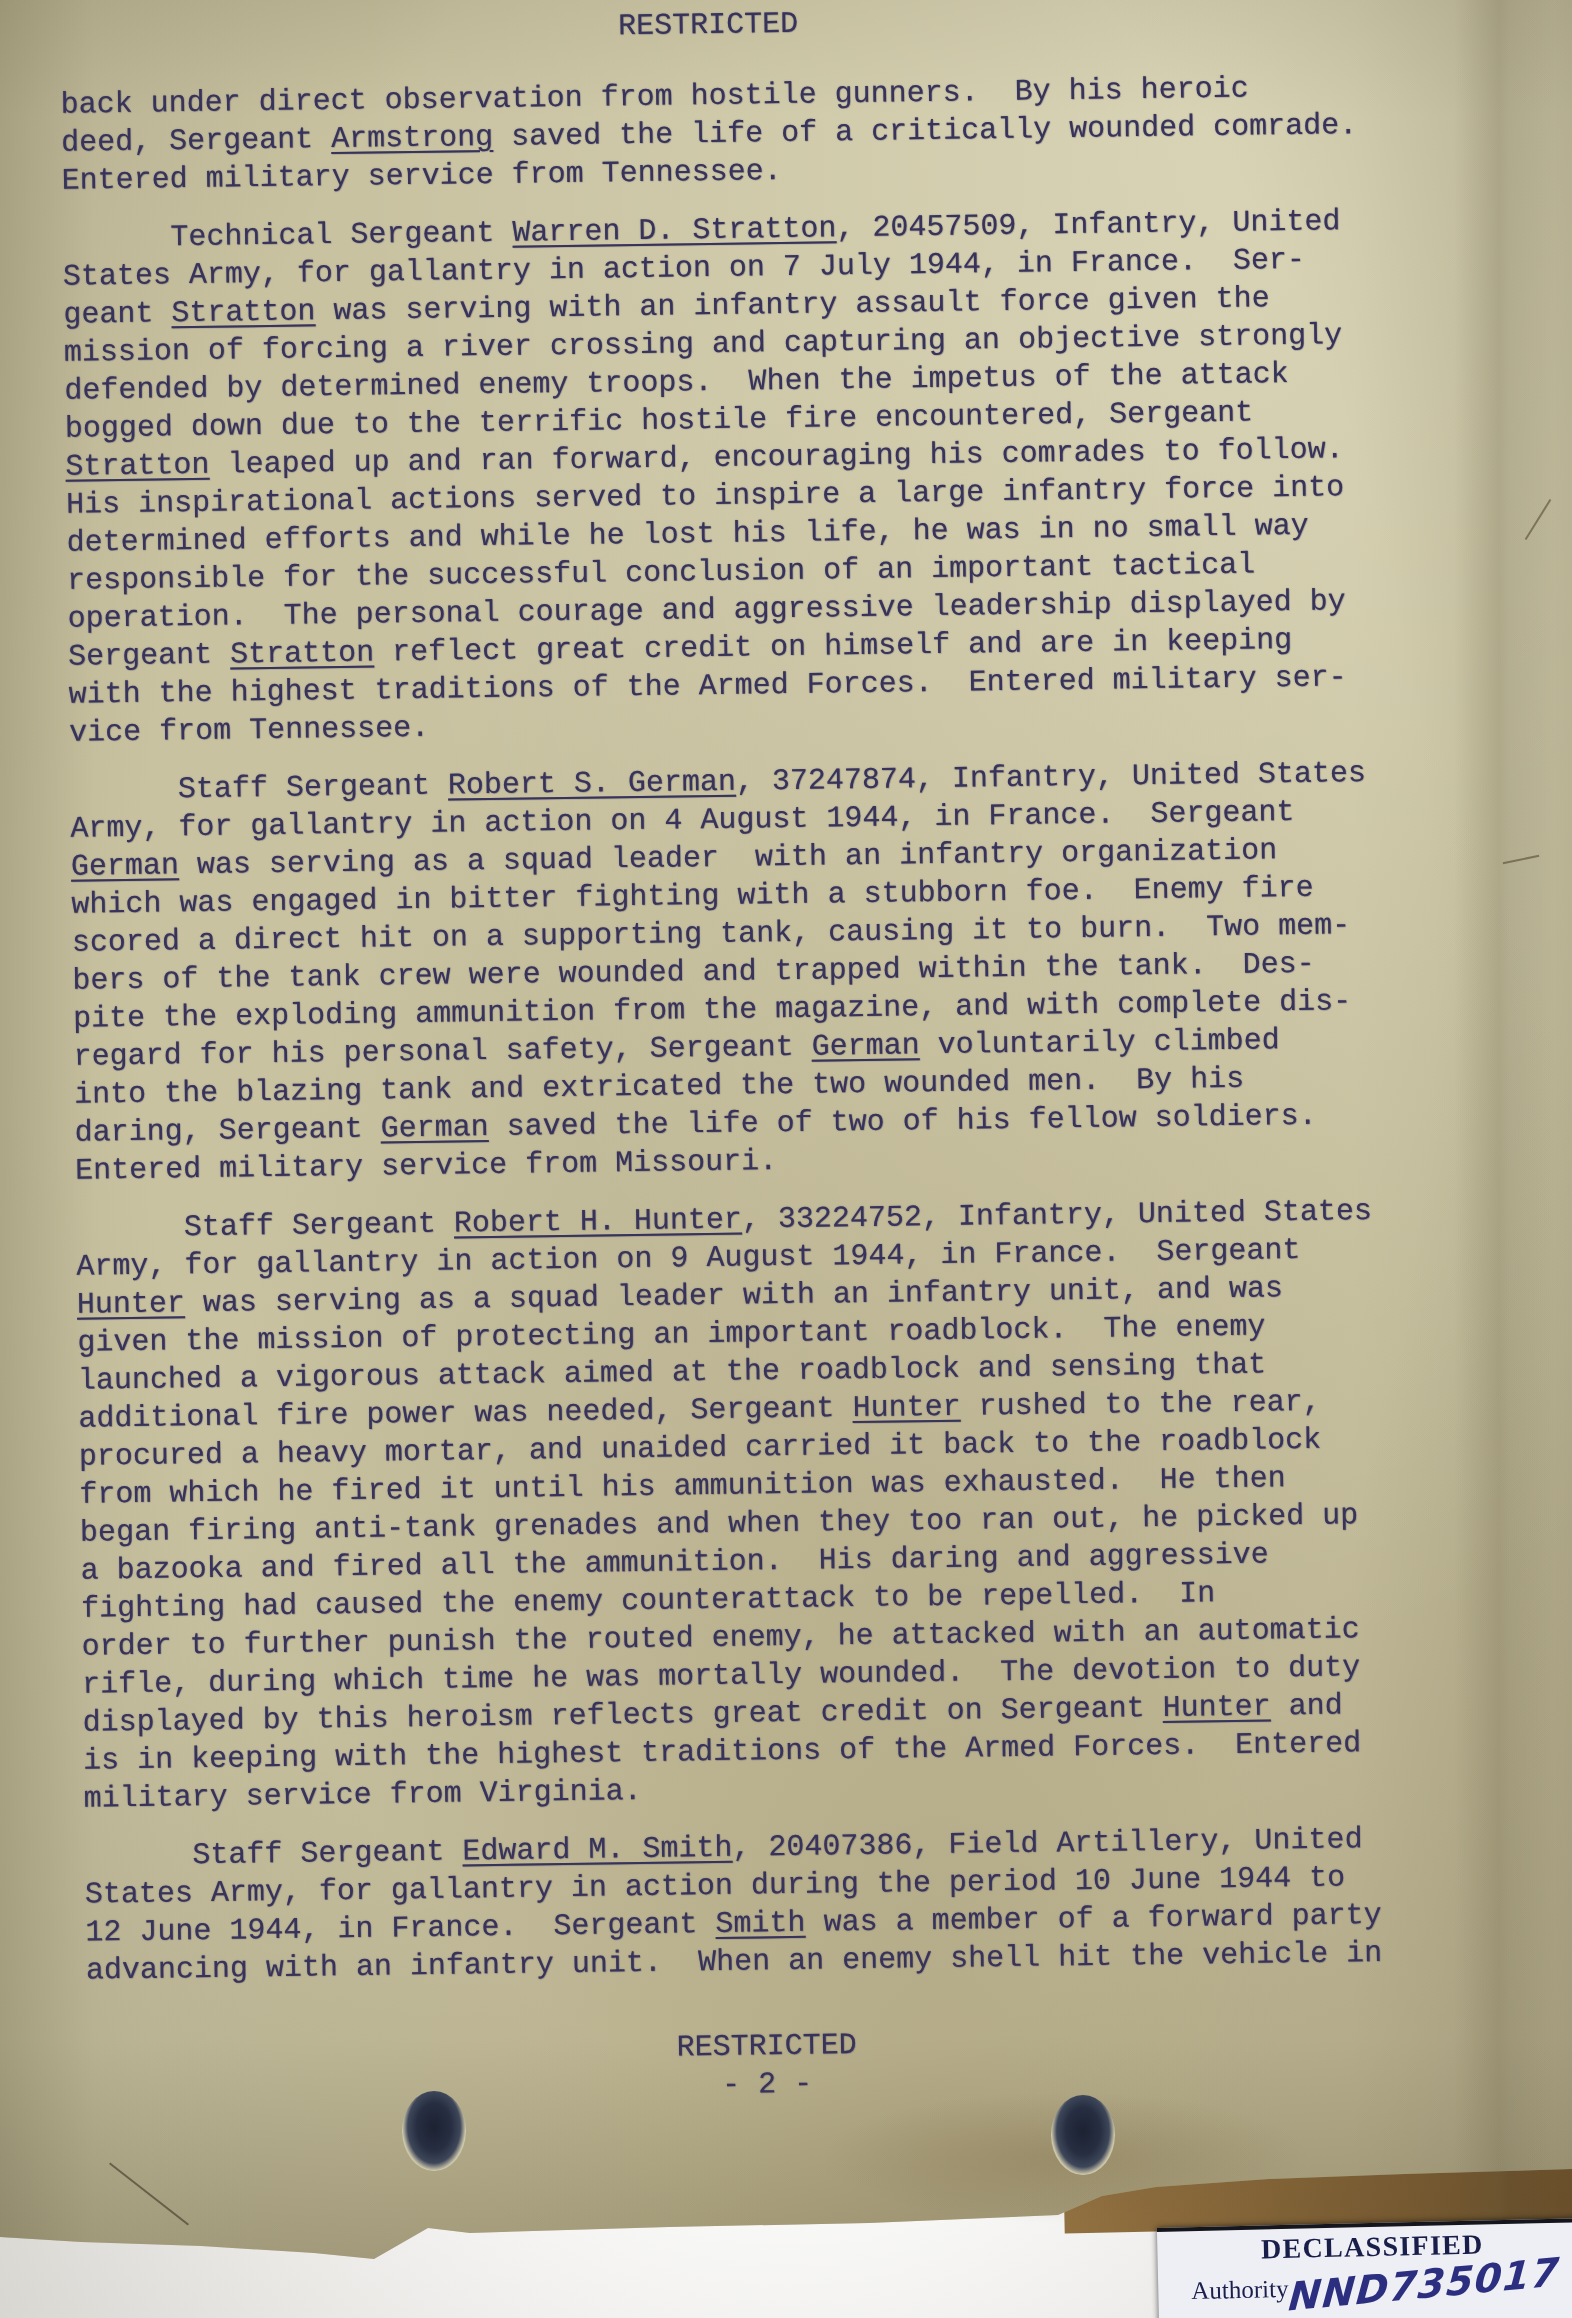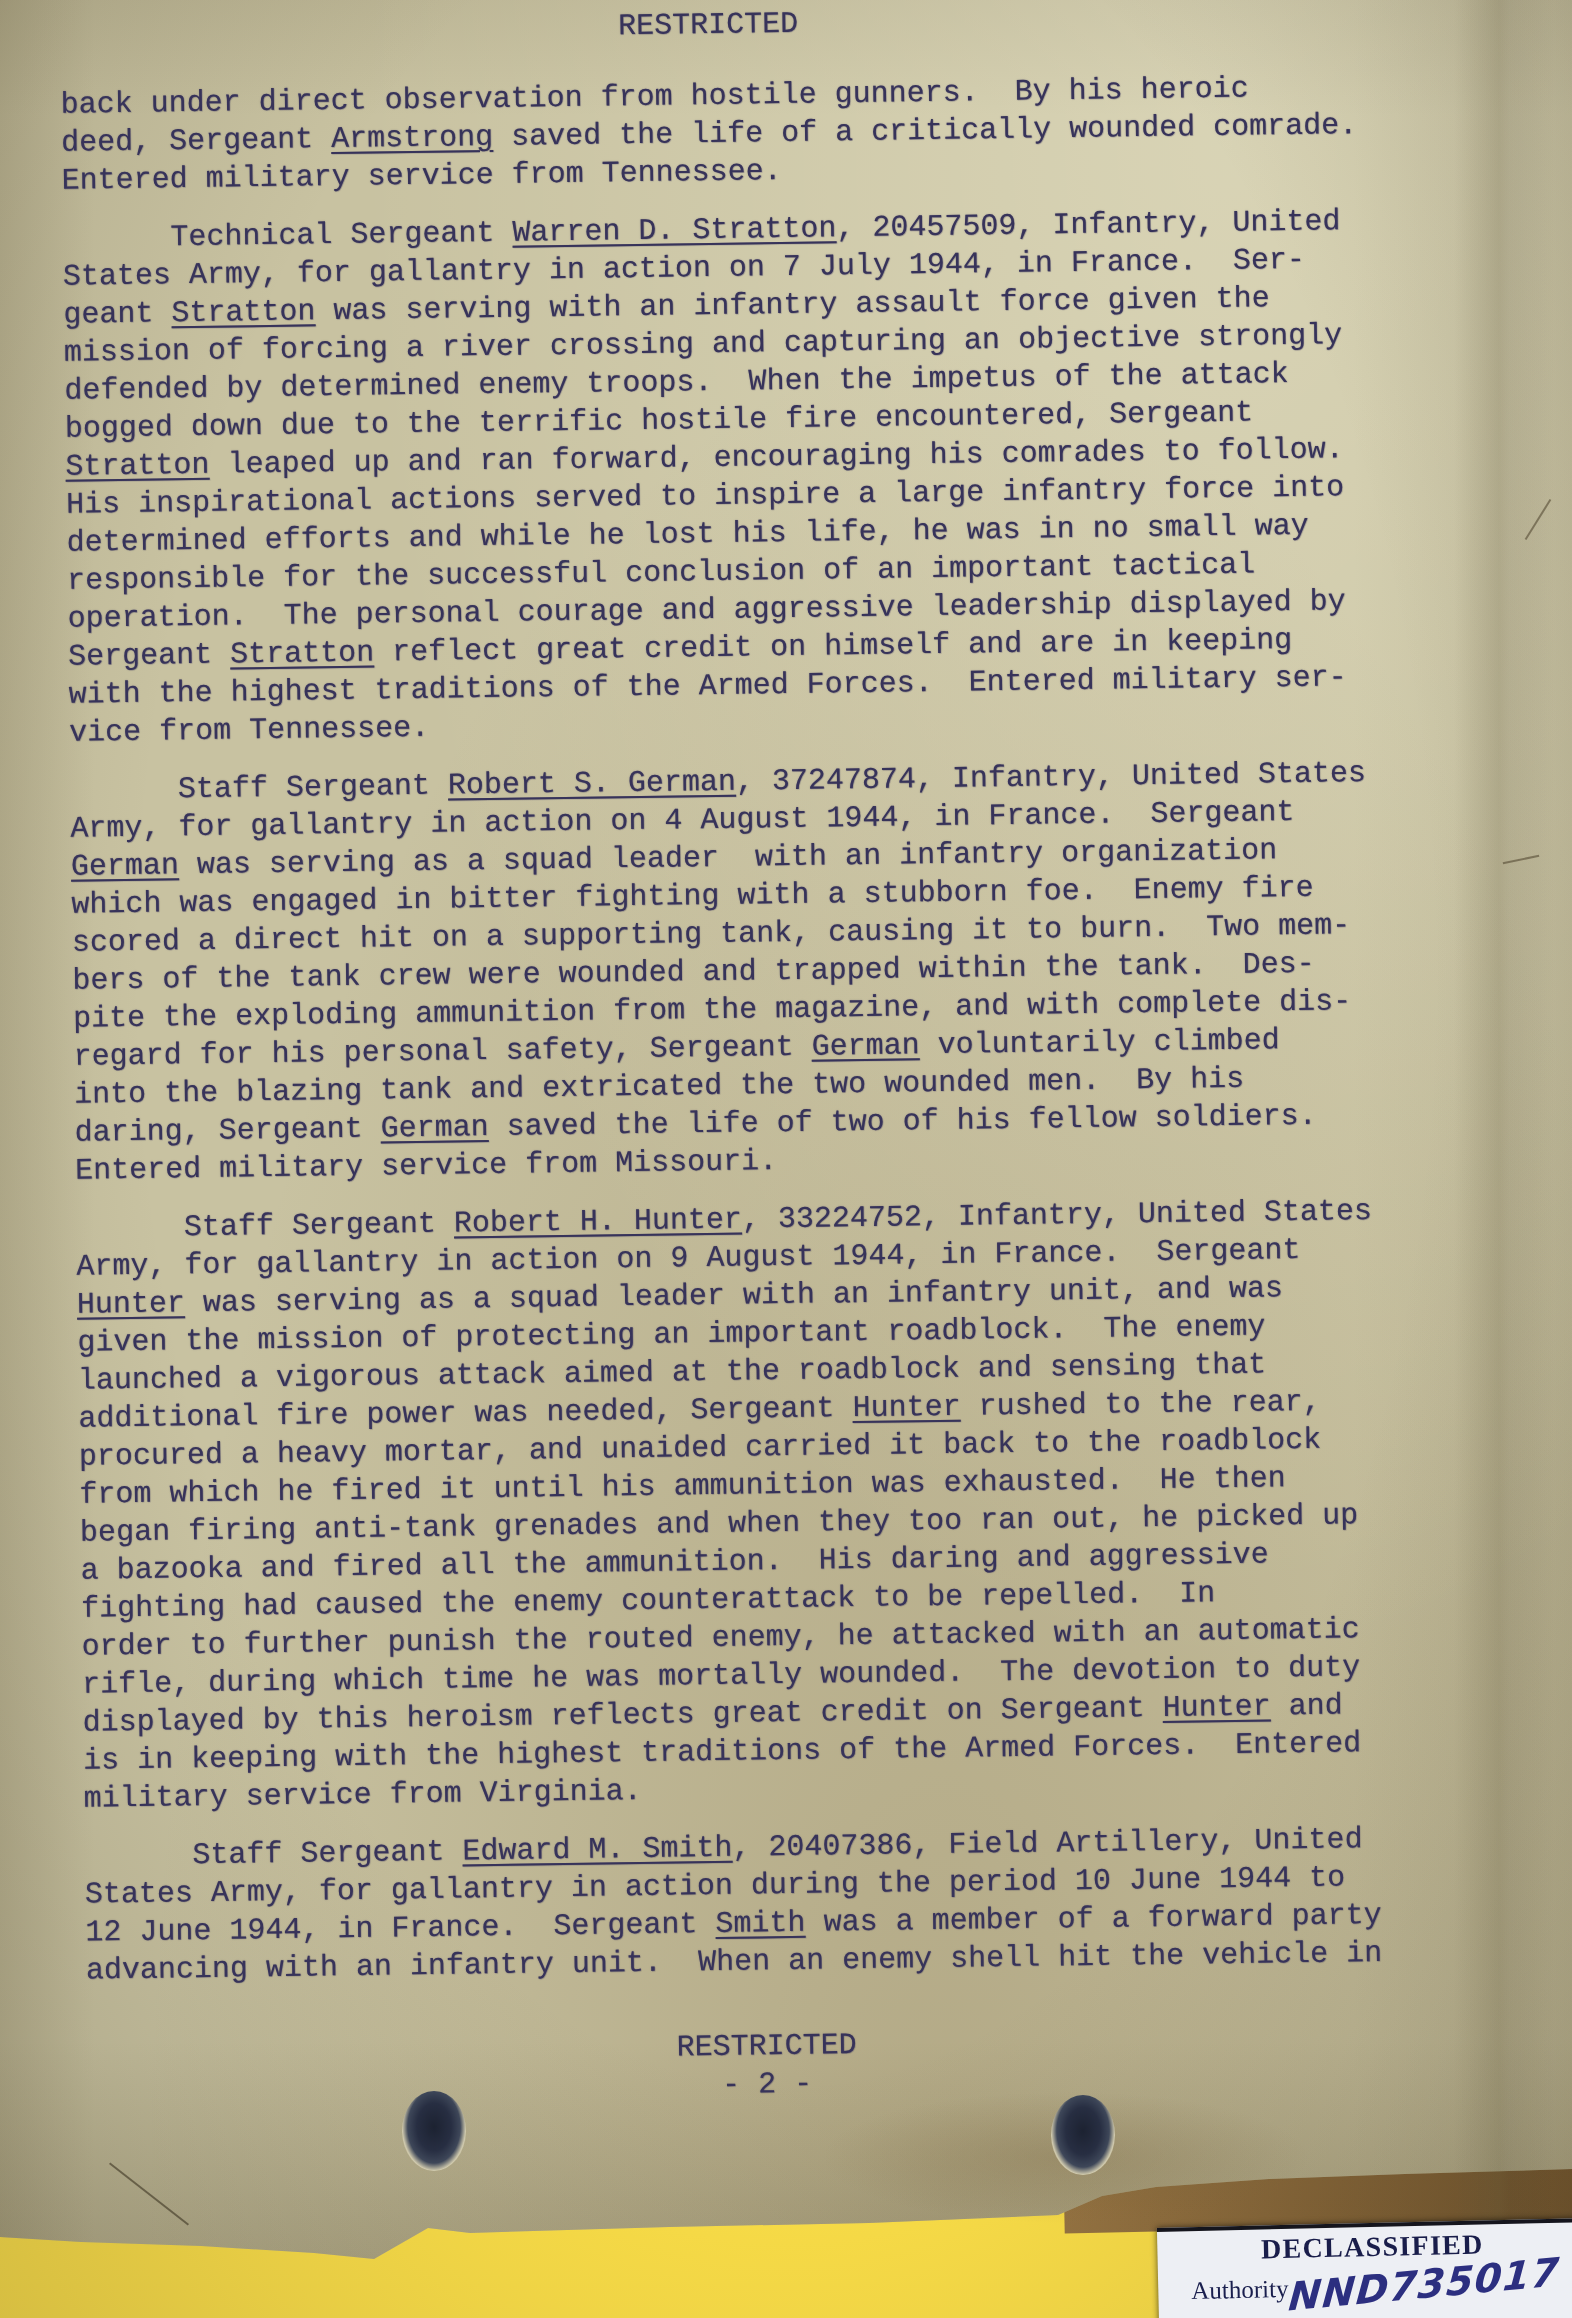--- a/index.html
+++ b/index.html
@@ -1,16 +1,16 @@
 <!DOCTYPE html>
 <html style="font-size:10.7px"><head>
 <meta charset="utf-8">
 <style>
   html,body{margin:0;padding:0;background:#060607;}
-  #screen{position:relative;width:1573px;height:2319px;overflow:hidden;background:#fde047;
+  #screen{position:relative;width:1573px;height:2319px;overflow:hidden;background:#ffffff;
           font-family:"Liberation Mono",monospace;}
 
   
   .paper{position:absolute;inset:0;z-index:2;
     background:
       radial-gradient(ellipse at 78% 6%, rgba(255,252,228,0.30), rgba(255,252,228,0) 50%),
       radial-gradient(ellipse at 60% 96%, rgba(124,104,62,0.28), rgba(124,104,62,0) 60%),
       linear-gradient(to right, rgba(110,100,70,0.22), rgba(110,100,70,0) 6%, rgba(110,100,70,0) 86%, rgba(120,110,80,0.20)),
       linear-gradient(to bottom, rgba(115,105,75,0.15), rgba(115,105,75,0) 5%, rgba(115,105,75,0) 88%, rgba(95,85,55,0.30)),
       #c8c2a1;

